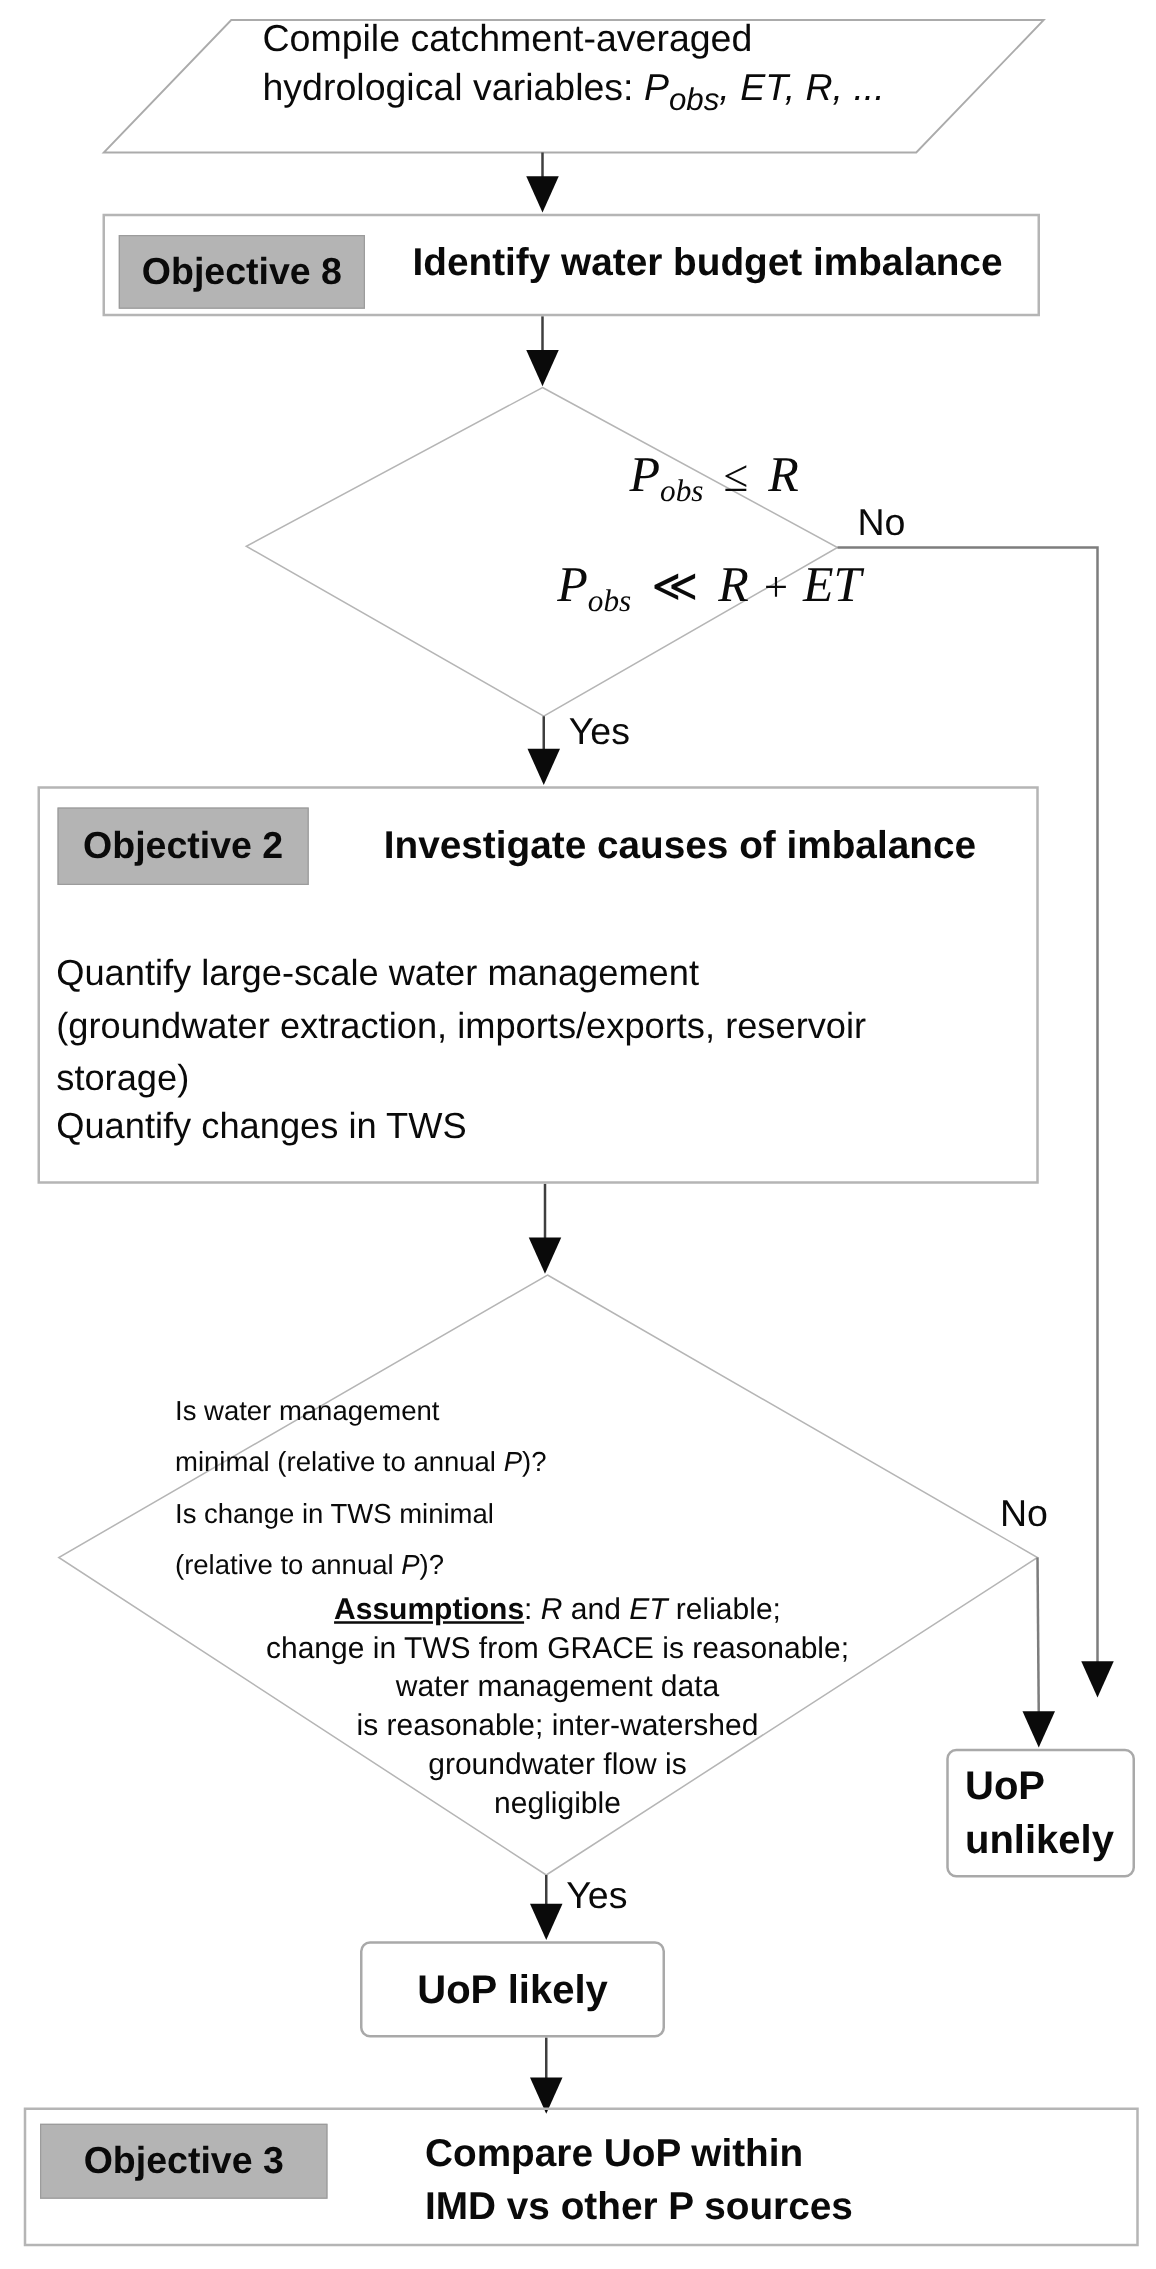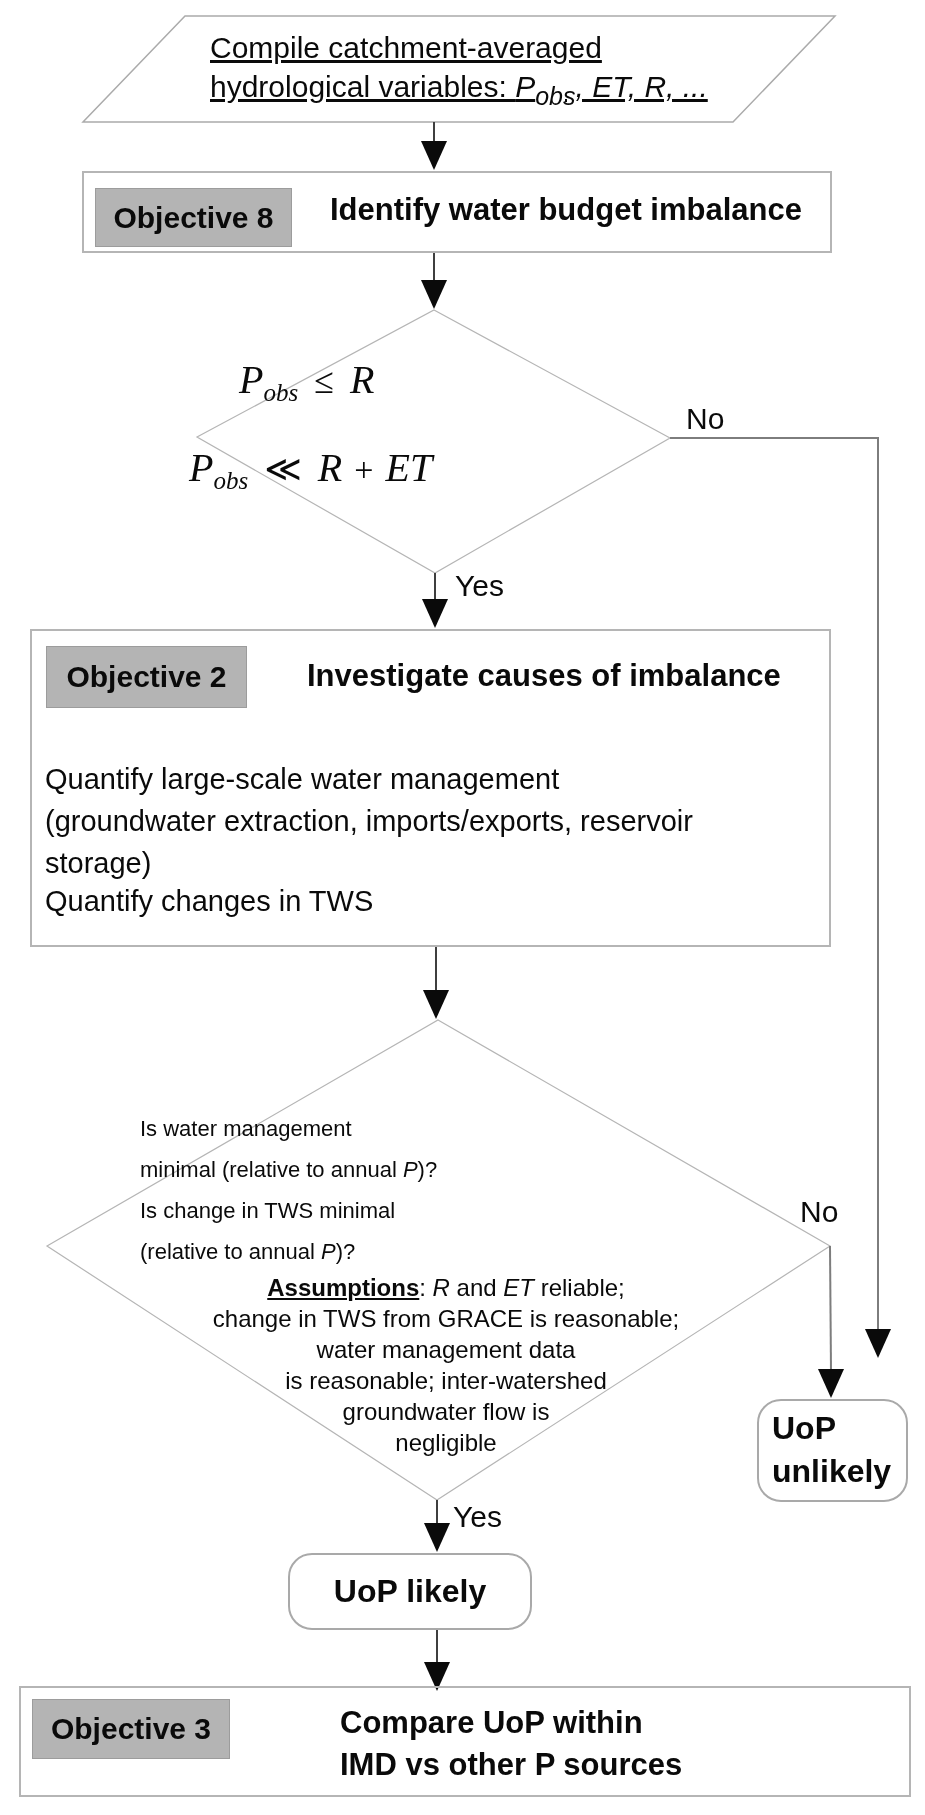--- a/index.html
+++ b/index.html
@@ -4,30 +4,30 @@
 <style>
   html,body{margin:0;padding:0;background:#ffffff;}
   .canvas{
     position:relative;width:925px;height:1815px;background:#ffffff;
     font-family:"Liberation Sans","DejaVu Sans",sans-serif;color:#0a0a0a;
     overflow:hidden;
   }
   .canvas svg{position:absolute;left:0;top:0;z-index:0;}
   .abs{position:absolute;z-index:2;}
   .box{position:absolute;z-index:1;border:2px solid #b5b5b5;background:transparent;box-sizing:border-box;}
-  .rounded{border:2px solid #a9a9a9;border-radius:24px;}
+  .rounded{border:2px solid #a9a9a9;border-radius:8px;}
   .badge{
     position:absolute;z-index:2;background:#b4b4b4;border:1px solid #9c9c9c;
     display:flex;align-items:center;justify-content:center;
     font-weight:bold;font-size:30px;box-sizing:border-box;
   }
   .title{font-weight:bold;font-size:31px;white-space:nowrap;}
   .body-text{font-size:29px;line-height:42px;white-space:nowrap;}
   .label{font-size:30px;white-space:nowrap;}
-  .mathline{position:absolute;z-index:2;text-align:left;
+  .mathline{position:absolute;z-index:2;text-align:right;
     font-family:"Liberation Serif","DejaVu Serif",serif;font-style:italic;
     font-size:40px;white-space:nowrap;}
   .msub{font-size:25px;vertical-align:-8px;font-style:italic;}
   .mop{font-style:normal;font-size:36px;margin:0 16px;}
   .mplus{font-style:normal;font-size:34px;margin:0 12px;}
   .q-block{position:absolute;z-index:2;font-size:22px;line-height:41px;}
   .a-block{position:absolute;z-index:2;text-align:center;font-size:24px;line-height:31px;}
   .ital{font-style:italic;}
   .a-label{font-weight:bold;text-decoration:underline;}
   .outcome-text{font-weight:bold;font-size:32px;line-height:43px;}
@@ -65,21 +65,21 @@
       <polygon points="421,280 447,280 434,309"></polygon>
       <polygon points="422,599 448,599 435,628"></polygon>
       <polygon points="423,990 449,990 436,1019"></polygon>
       <polygon points="424,1523 450,1523 437,1552"></polygon>
       <polygon points="424,1662 450,1662 437,1691"></polygon>
       <polygon points="865,1329 891,1329 878,1358"></polygon>
       <polygon points="818,1369 844,1369 831,1398"></polygon>
     </g>
   </svg>
 
-  <div class="start-text" style="left:210px;top:28px;text-decoration:underline;">
+  <div class="start-text" style="left:210px;top:12px;">
     <div>Compile catchment-averaged</div>
     <div><span>hydrological variables: </span><span class="ital">P</span><span class="ital msub">obs</span><span class="ital">, ET, R, ...</span></div>
   </div>
 
   <div class="box" style="left:82px;top:171px;width:750px;height:82px;"></div>
   <div class="badge" style="left:95px;top:188px;width:197px;height:59px;">Objective 8</div>
   <div class="abs title" style="left:330px;top:192px;">Identify water budget imbalance</div>
 
   <div class="mathline" style="left:239px;top:356px;width:400px;">
     <span>P</span><span class="msub">obs</span><span class="mop">≤</span><span>R</span>
@@ -122,19 +122,19 @@
   <div class="abs outcome-text" style="left:772px;top:1407px;">
     <div>UoP</div>
     <div>unlikely</div>
   </div>
 
   <div class="box rounded" style="left:288px;top:1553px;width:244px;height:77px;display:flex;align-items:center;justify-content:center;z-index:2;">
     <span class="outcome-text">UoP likely</span>
   </div>
 
   <div class="box" style="left:19px;top:1686px;width:892px;height:111px;"></div>
-  <div class="badge" style="left:32px;top:1699px;width:198px;height:60px;">Objective 3</div>
+  <div class="badge" style="left:32px;top:1699px;width:230px;height:60px;">Objective 3</div>
   <div class="abs title" style="left:340px;top:1702px;line-height:42px;">
     <div>Compare UoP within</div>
     <div>IMD vs other P sources</div>
   </div>
 
 </div>
 
 </body></html>

